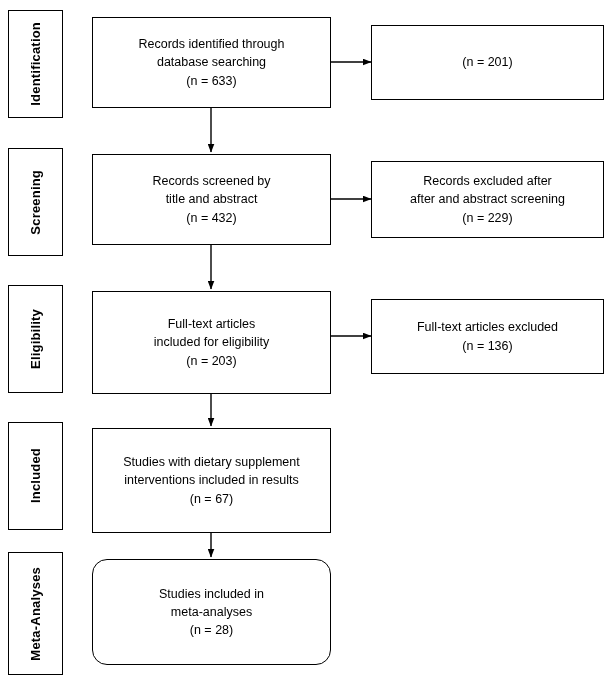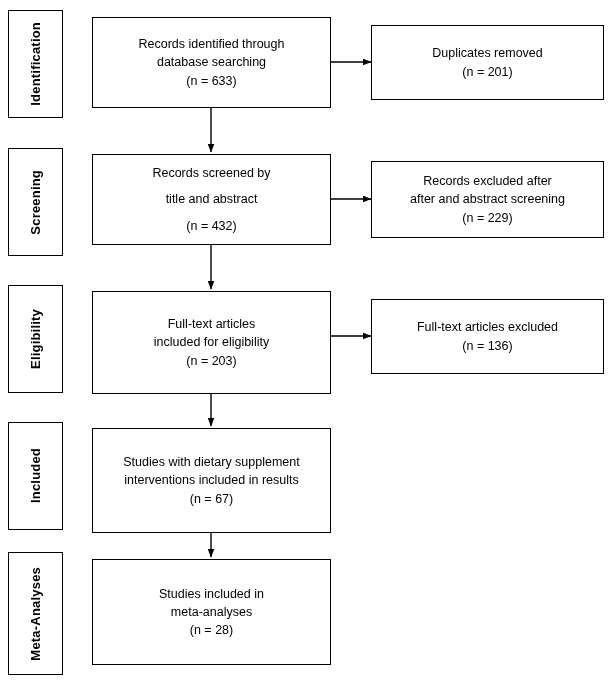--- a/index.html
+++ b/index.html
@@ -105,25 +105,24 @@
     <line x1="331" y1="336" x2="371" y2="336" stroke="#000000" stroke-width="1.4" marker-end="url(#arrowhead)"></line>
   </svg>
 
   <div class="node" style="left:92px; top:17px; width:239px; height:91px;">
     <span class="line">Records identified through</span>
     <span class="line">database searching</span>
     <span class="line">(n = 633)</span>
   </div>
 
   <div class="node" style="left:371px; top:25px; width:233px; height:75px;">
-    <span class="line">Duplicates removed</span>
     <span class="line">(n = 201)</span>
   </div>
 
-  <div class="node" style="left:92px; top:154px; width:239px; height:91px;gap:8px;">
+  <div class="node" style="left:92px; top:154px; width:239px; height:91px;">
     <span class="line">Records screened by</span>
     <span class="line">title and abstract</span>
     <span class="line">(n = 432)</span>
   </div>
 
   <div class="node" style="left:371px; top:161px; width:233px; height:77px;">
     <span class="line">Records excluded after</span>
     <span class="line">after and abstract screening</span>
     <span class="line">(n = 229)</span>
   </div>
@@ -138,19 +137,19 @@
     <span class="line">Full-text articles excluded</span>
     <span class="line">(n = 136)</span>
   </div>
 
   <div class="node" style="left:92px; top:428px; width:239px; height:105px;">
     <span class="line">Studies with dietary supplement</span>
     <span class="line">interventions included in results</span>
     <span class="line">(n = 67)</span>
   </div>
 
-  <div class="node" style="left:92px; top:559px; width:239px; height:106px;">
+  <div class="node" style="left:92px; top:559px; width:239px; height:106px;border-radius:15px;">
     <span class="line">Studies included in</span>
     <span class="line">meta-analyses</span>
     <span class="line">(n = 28)</span>
   </div>
 
 </div>
 
 </body></html>

